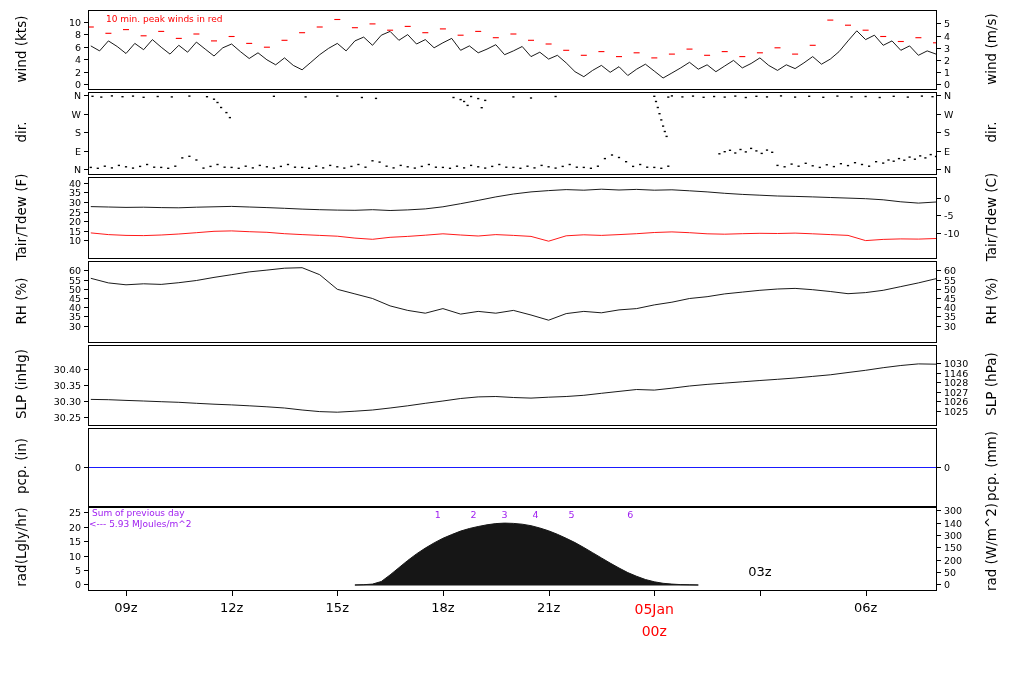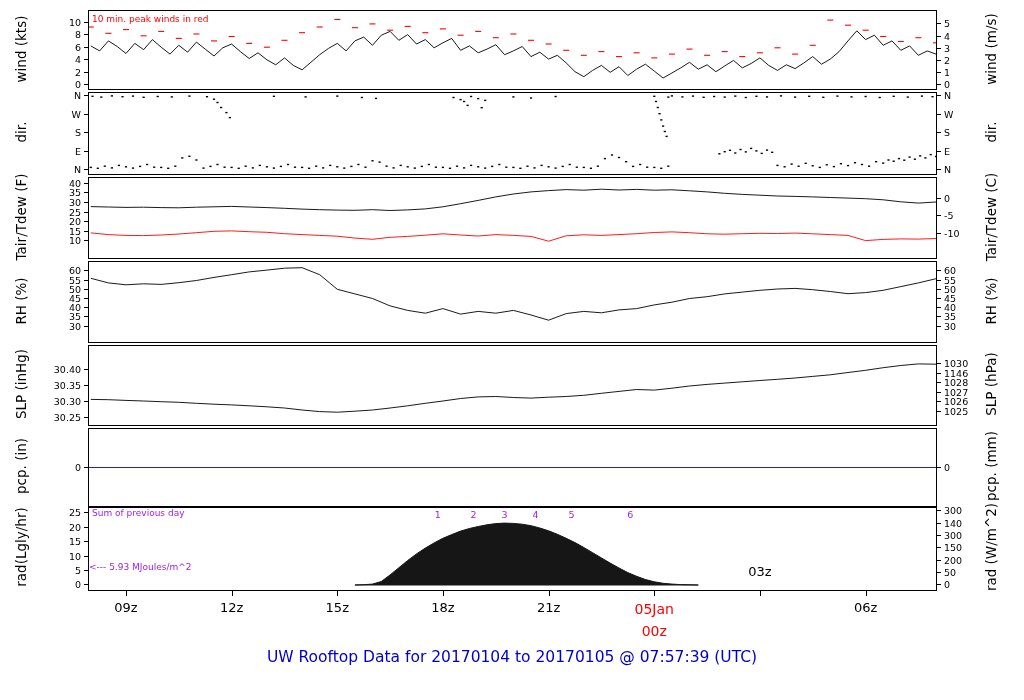--- a/index.html
+++ b/index.html
@@ -448,23 +448,23 @@
   <div class="ytitle" style="left:-79px;top:539px;">rad(Lgly/hr)</div>
 
   <div class="ytitle" style="left:891px;top:41px;">wind (m/s)</div>
   <div class="ytitle" style="left:891px;top:124px;">dir.</div>
   <div class="ytitle" style="left:891px;top:209px;">Tair/Tdew (C)</div>
   <div class="ytitle" style="left:891px;top:293px;">RH (%)</div>
   <div class="ytitle" style="left:891px;top:376px;">SLP (hPa)</div>
   <div class="ytitle" style="left:891px;top:458px;">pcp. (mm)</div>
   <div class="ytitle" style="left:891px;top:539px;">rad (W/m^2)</div>
 
-  <div class="ann" style="left:92px;top:14px;color:#ff0000;">10 min. peak winds in red</div>
+  <div class="ann" style="left:106px;top:14px;color:#ff0000;">10 min. peak winds in red</div>
   <div class="ann" style="left:92px;top:508px;color:#a020f0;">Sum of previous day</div>
-  <div class="ann" style="left:89px;top:519px;color:#a020f0;margin-top:43px;">&lt;--- 5.93 MJoules/m^2</div>
+  <div class="ann" style="left:89px;top:519px;color:#a020f0;">&lt;--- 5.93 MJoules/m^2</div>
 
   <div id="xaxis">
       <div class="xtick" style="left: 125.979px; top: 591px;"></div>
       <div class="xlab" style="top: 600px; left: 125.979px;">09z</div>
       <div class="xtick" style="left: 231.634px; top: 591px;"></div>
       <div class="xlab" style="top: 600px; left: 231.634px;">12z</div>
       <div class="xtick" style="left: 337.289px; top: 591px;"></div>
       <div class="xlab" style="top: 600px; left: 337.289px;">15z</div>
       <div class="xtick" style="left: 442.944px; top: 591px;"></div>
       <div class="xlab" style="top: 600px; left: 442.944px; text-align: right;">18z</div>
@@ -474,14 +474,13 @@
       <div class="xlab-red" style="color: rgb(255, 0, 0); top: 599px; left: 654.254px;">
         <div>05Jan</div>
         <div>00z</div>
       </div>
       <div class="xtick" style="left: 759.909px; top: 591px;"></div>
       <div class="xlab" style="top: 564px; left: 759.909px;">03z</div>
       <div class="xtick" style="left: 865.563px; top: 591px;"></div>
       <div class="xlab" style="top: 600px; left: 865.563px;">06z</div>
     </div>
 
-  <div class="footer-title" style="top:648px;color:#0000cd;">UW Rooftop Data for 20170104  to  20170105 @ 07:57:39  (UTC)</div>
 </div>
 
 </body></html>

